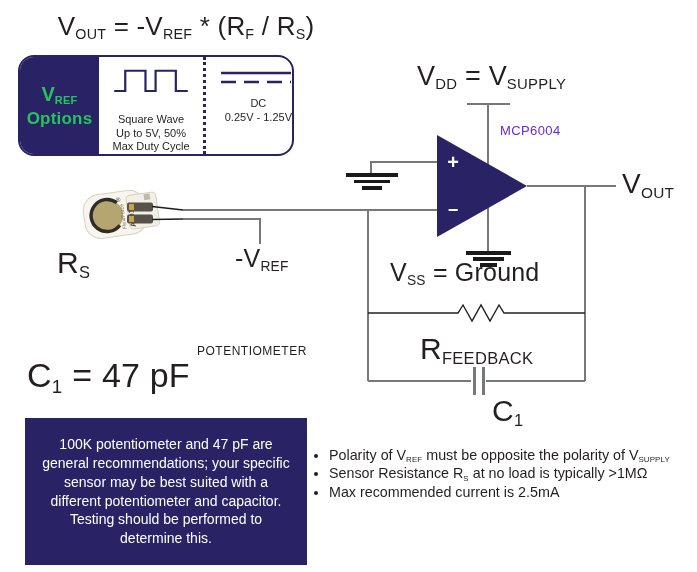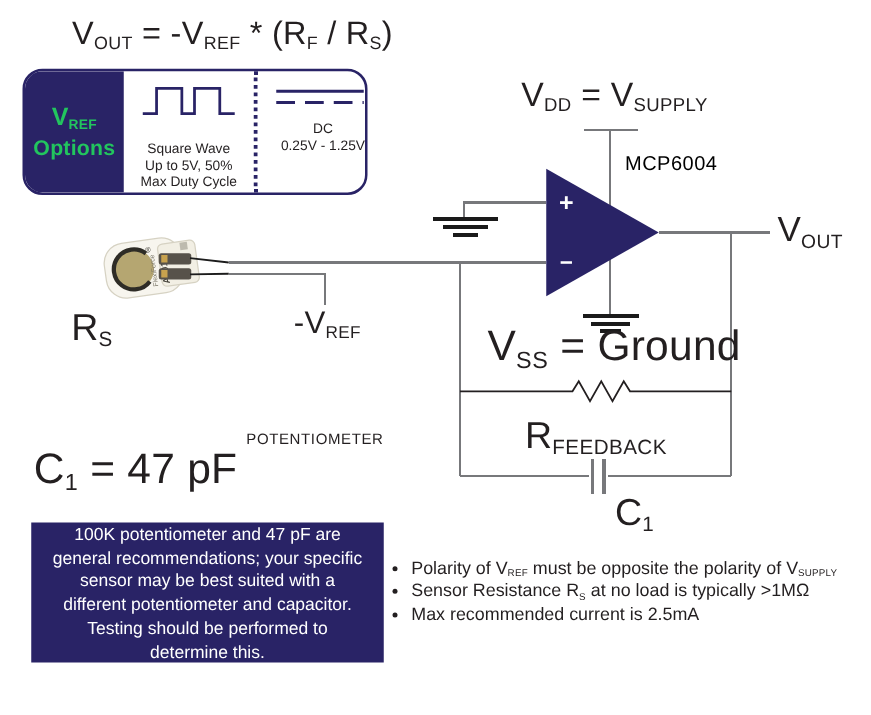--- a/index.html
+++ b/index.html
@@ -28,34 +28,34 @@
   .vref-left .opt{font-size:17px;margin-top:3px;letter-spacing:.2px;}
   .vref-mid{
     flex:1;display:flex;flex-direction:column;align-items:center;
     padding-top:11px;border-right:3px dotted #292366;gap:15px;
   }
   .vref-right{width:86px;display:flex;flex-direction:column;align-items:flex-end;padding-top:13px;}
   .cap{font-size:11px;line-height:1.25;text-align:center;margin-top:4px;}
   .vref-right .cap{margin-top:11px;}
   
   .lbl-vdd{left:417px;top:61px;font-size:27px;}
-  .lbl-mcp{left:500px;top:123px;font-size:16px;color:#000000;letter-spacing:.4px;}
+  .lbl-mcp{left:500px;top:123px;font-size:13px;color:#6d28d9;letter-spacing:.4px;}
   .lbl-vout{left:622px;top:168px;font-size:28px;}
-  .lbl-vss{left:390px;top:258px;font-size:34px;}
+  .lbl-vss{left:390px;top:258px;font-size:25px;}
   .lbl-rfb{left:420px;top:332px;font-size:30px;}
   .lbl-c1{left:492px;top:394px;font-size:30px;}
   .lbl-rs{left:57px;top:246px;font-size:30px;}
   .lbl-nvref{left:235px;top:244px;font-size:25px;}
   
   .lbl-rfline{left:27px;top:313px;font-size:28px;}
   .lbl-pot{left:197px;top:344px;font-size:12px;letter-spacing:.5px;}
   .lbl-c1line{left:27px;top:356px;font-size:34px;}
   
   .note-box{
-    left:25px;top:418px;width:282px;height:112px;box-sizing:border-box;
+    left:25px;top:418px;width:282px;height:147px;box-sizing:border-box;
     background:#292366;color:#fff;display:flex;align-items:center;justify-content:center;
     padding:4px 13px;
   }
   .note-box p{margin:0;font-size:14px;line-height:1.34;text-align:center;}
   
   .bullets{
     position:absolute;left:314px;top:446px;width:383px;margin:0;
     padding-left:15px;font-size:14.3px;line-height:18.3px;list-style:disc outside;
   }
   .bullets li{white-space:nowrap;}

